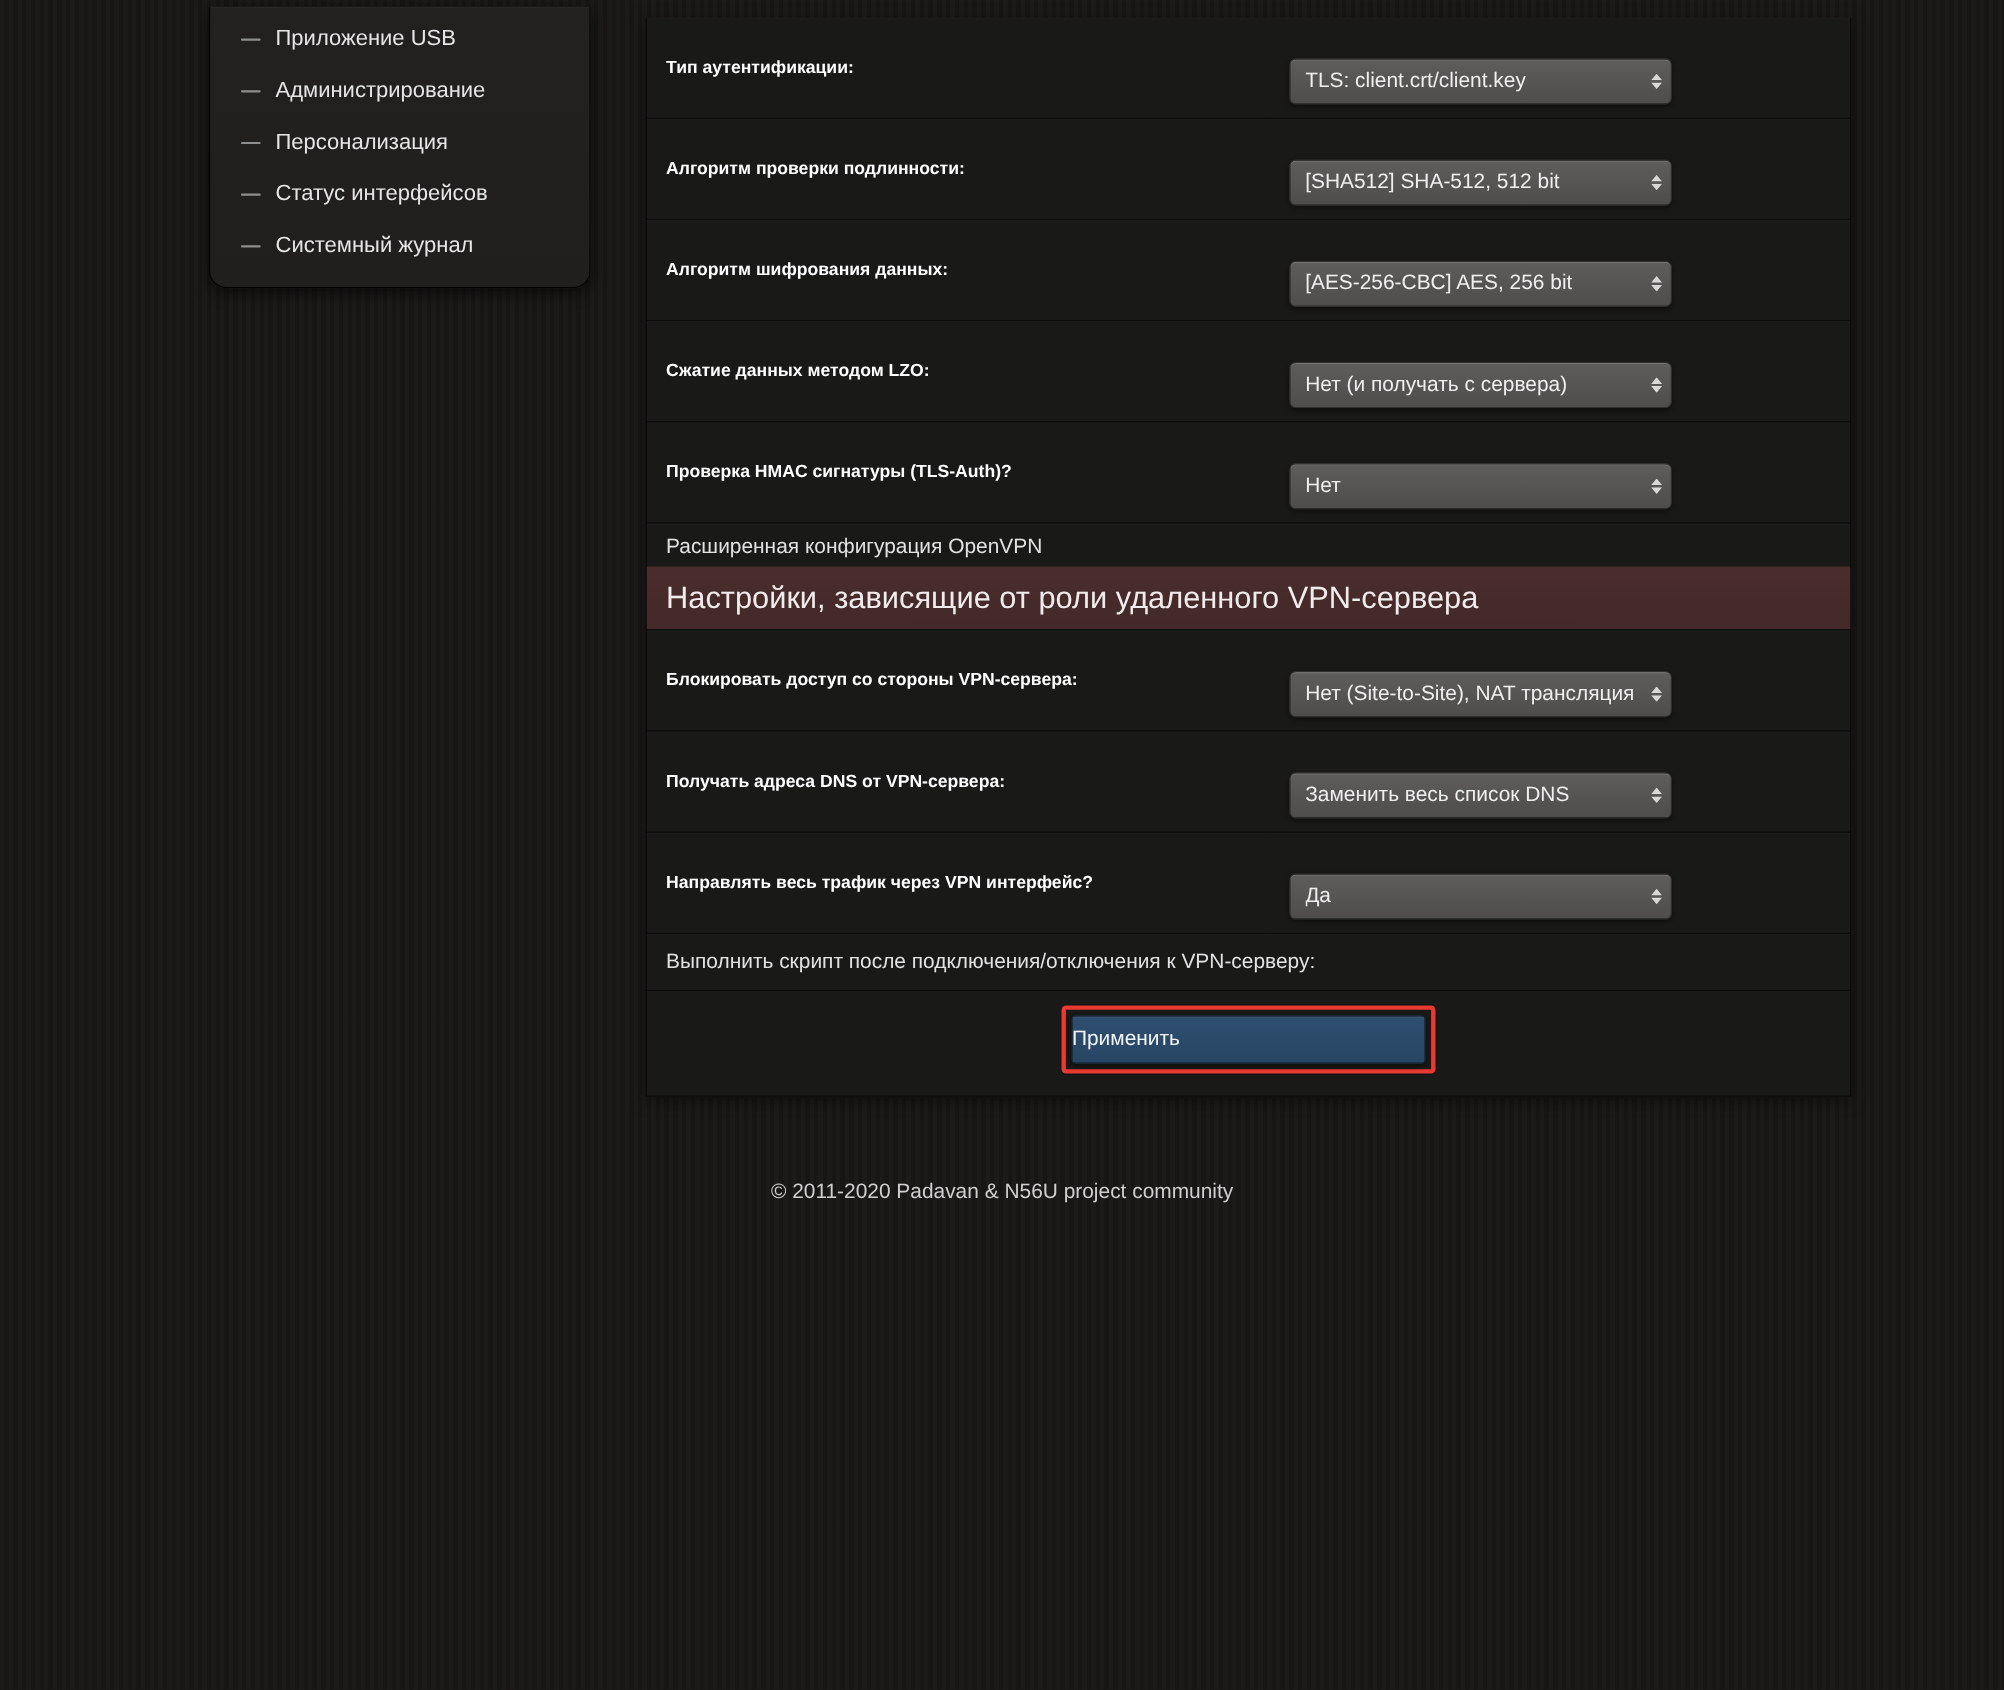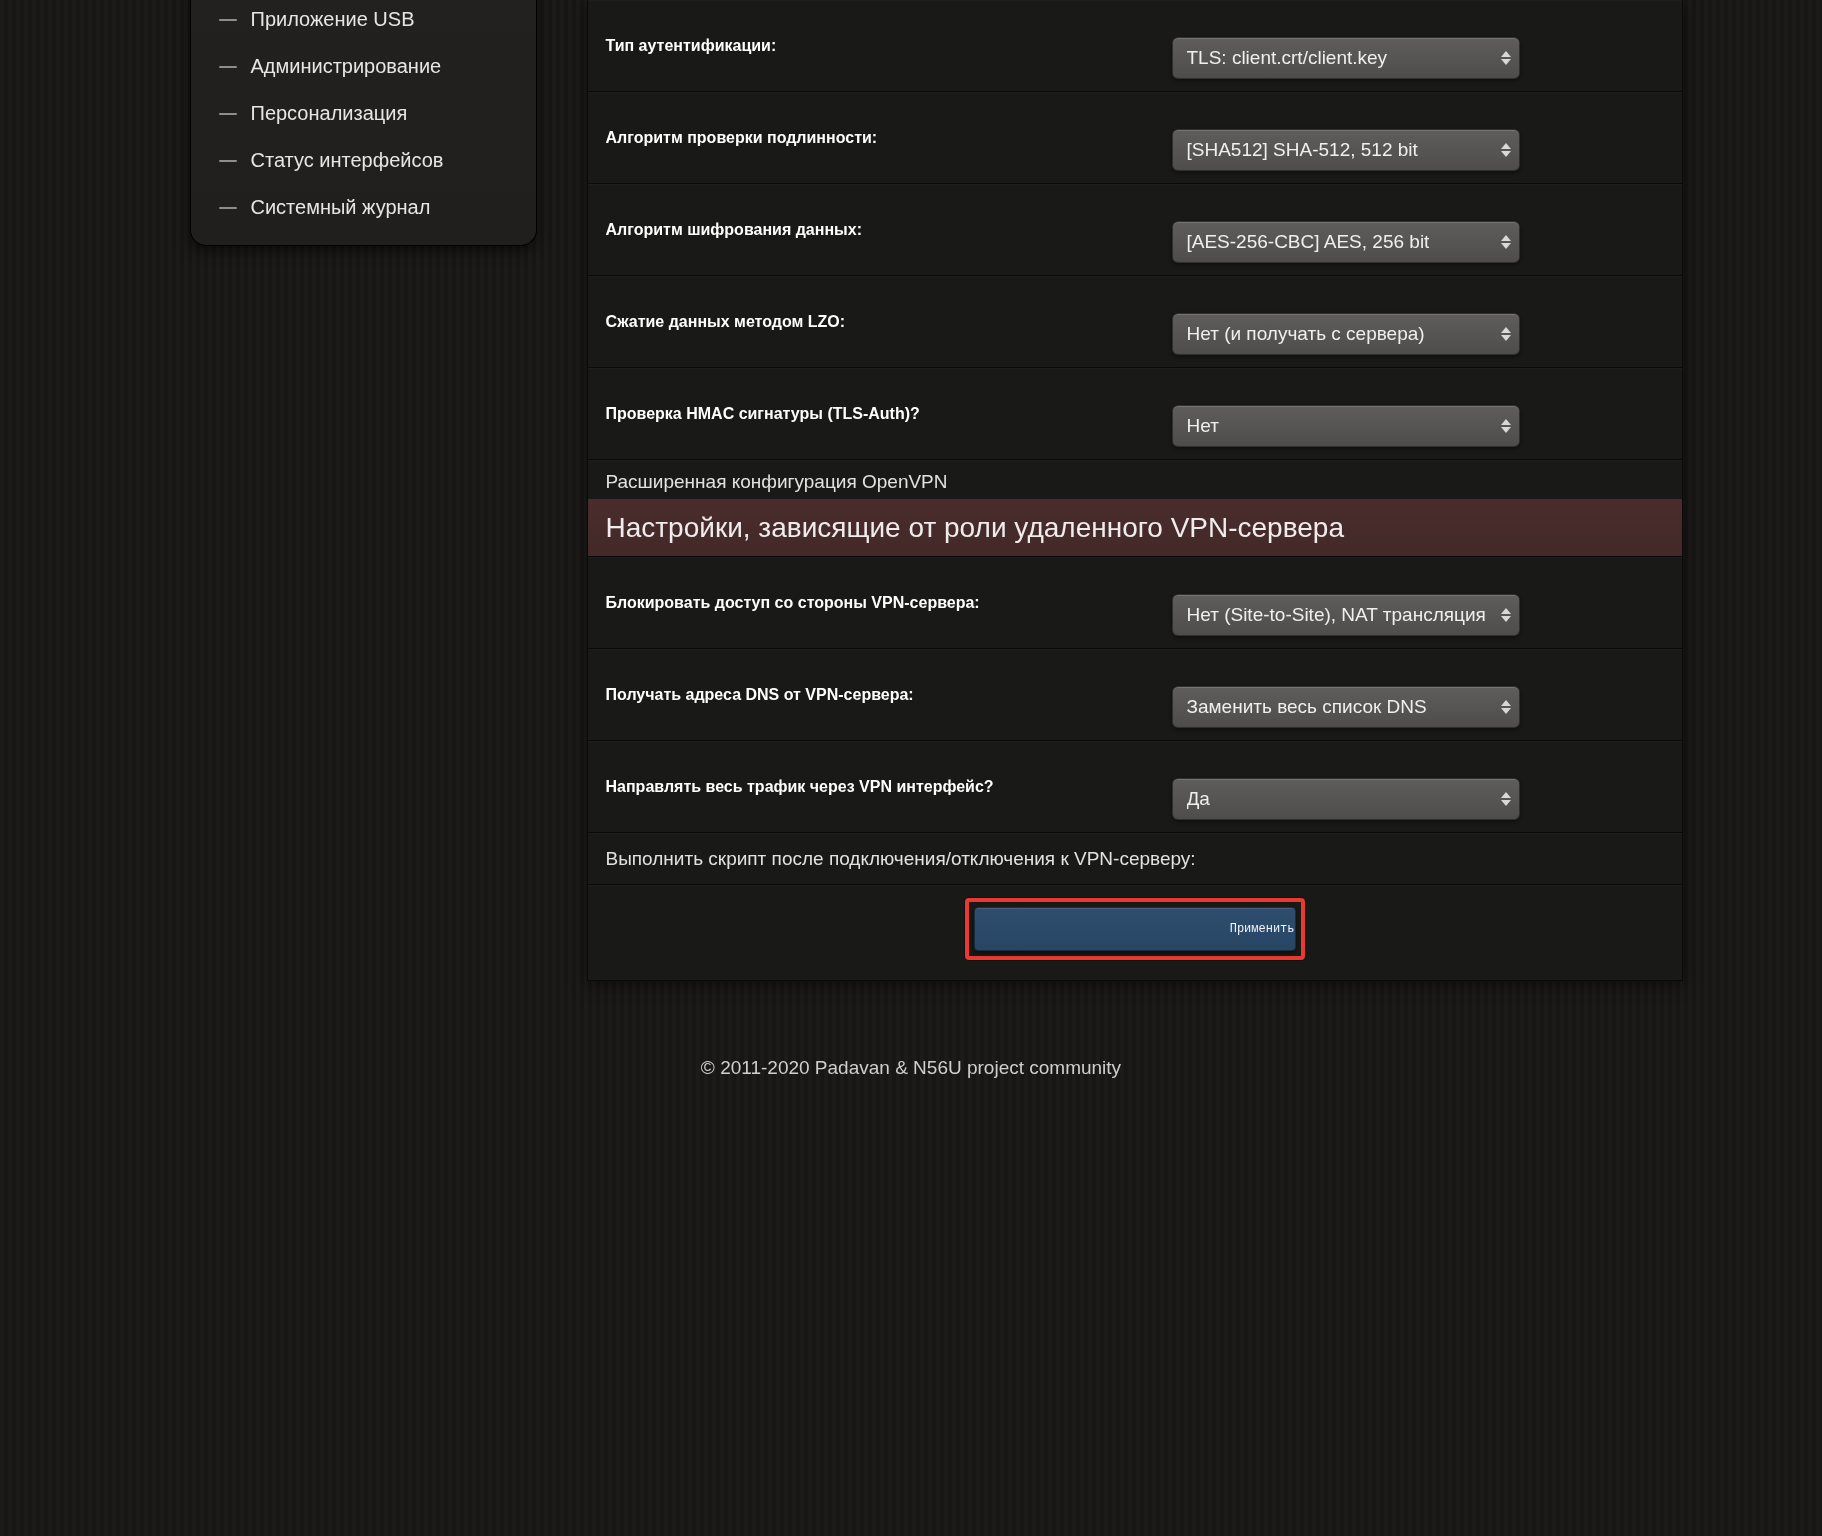--- a/index.html
+++ b/index.html
@@ -22,21 +22,21 @@
     flex-direction: column;
     align-items: center;
   }
   .layout {
     display: flex;
     align-items: flex-start;
     gap: 50px;
     margin-top: 0;
     width: 100%;
     justify-content: center;
-    padding-top: 0;
+    padding-top: 16px;
   }
   
   .sidebar {
     width: 345px;
     margin-top: -10px;
     background: linear-gradient(#222120, #201f1e);
     border:1px solid #000;
     border-top: none;
     border-radius: 0 0 16px 16px;
     box-shadow: 0 4px 14px rgba(0,0,0,0.6), inset 0 1px 0 rgba(255,255,255,0.03);
@@ -177,31 +177,30 @@
   .apply-wrap {
     display: inline-block;
     padding: 5px;
     border: 4px solid #e83a30;
     border-radius: 4px;
     box-shadow: 0 0 0 1px rgba(0,0,0,0.3);
   }
   .apply-btn {
     display: inline-flex;
     align-items: center;
-    justify-content: flex-end;
+    justify-content: flex-start;
     width: 320px;
     height: 42px;
     background: linear-gradient(#2f4d6e, #274664);
     border: 1px solid #1a2c40;
     border-radius: 4px;
     color: #f2f6fb;
-    font-size: 12px;
+    font-size: 19px;
     box-shadow: inset 0 1px 0 rgba(255,255,255,0.1), 0 2px 4px rgba(0,0,0,0.5);
     cursor: pointer;
-    font-family: Liberation Mono, monospace;
   }
 
   
   .footer {
     margin-top: 72px;
     text-align: center;
     font-size: 19px;
     color: #cfcfcf;
     line-height: 30px;
   }

